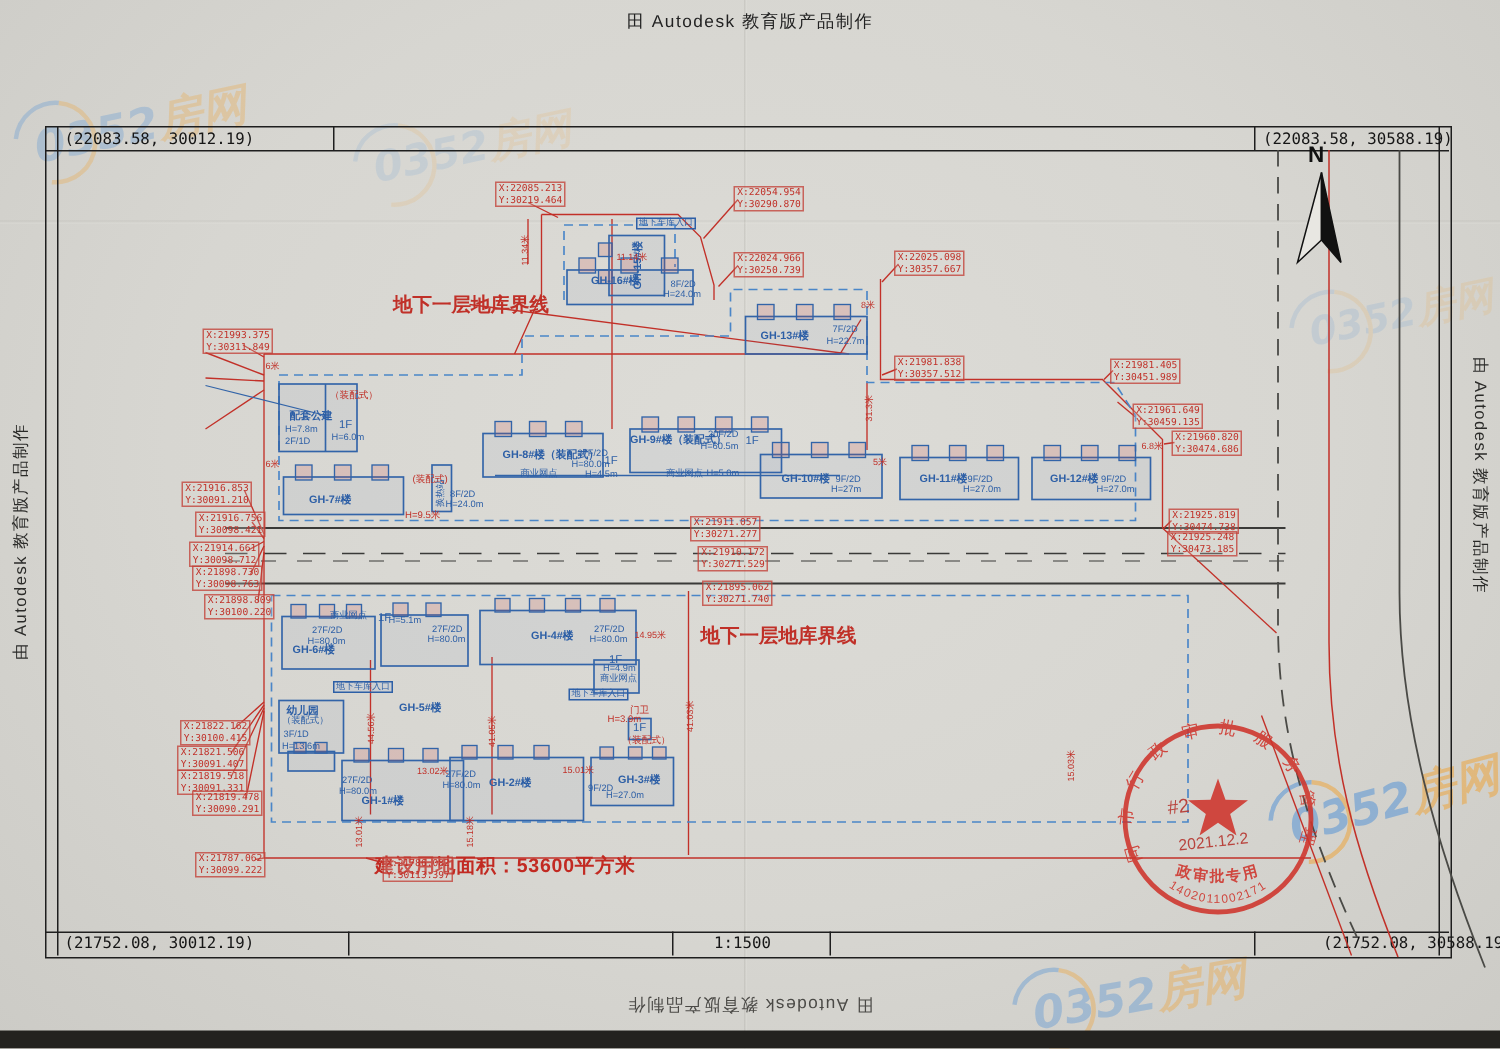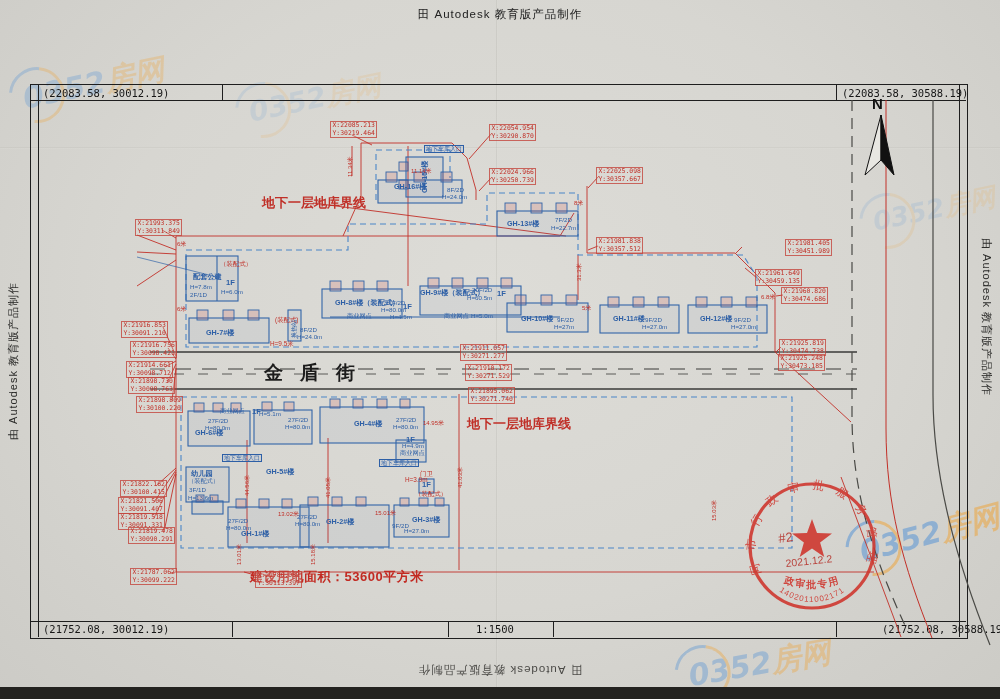--- a/index.html
+++ b/index.html
@@ -41,21 +41,21 @@
   .litem{border:.6px solid rgba(196,50,42,.8);color:#c03028;font-size:7.4px;line-height:1.15;
     padding:0 2px;margin-bottom:1px;width:max-content;background:rgba(220,219,214,.2);white-space:nowrap;}
 
   .anno{position:absolute;inset:0;pointer-events:none;}
   .coord{position:absolute;color:#c03028;font-size:6.4px;line-height:1.2;white-space:nowrap;
     border:.5px solid rgba(192,48,40,.7);padding:0 1.5px;font-family:"DejaVu Sans Mono",monospace;
     background:rgba(219,218,213,.25);}
   .t{position:absolute;white-space:nowrap;line-height:1.05;}
   .bl{color:#2d5fa6;font-size:7.2px;font-weight:bold;}
   .bs{color:#2d5fa6;font-size:6.2px;}
-  .bm{color:#2d5fa6;font-size:7.6px;font-weight:bold;text-align:center;}
+  .bm{color:#2d5fa6;font-size:7.6px;font-weight:normal;text-align:center;}
   .rs{color:#c03028;font-size:6.4px;}
   .rb{color:#c03028;font-size:13px;font-weight:bold;}
   .ge{color:#2d5fa6;font-size:6px;border:.6px solid #2d5fa6;padding:0 1px;
     background:rgba(120,160,210,.12);}
   .dim{position:absolute;color:#c03028;font-size:6px;white-space:nowrap;}
   .v{transform:rotate(-90deg);transform-origin:0 0;}
 
   .wm{position:absolute;font-style:italic;font-weight:bold;white-space:nowrap;
     font-family:"DejaVu Sans",sans-serif;}
   .wm .n{color:#4d8fd6;} .wm .h{color:#f0a232;}
@@ -254,21 +254,20 @@
         <textPath href="#arcM" startOffset="50%" text-anchor="middle">行政审批专用章</textPath>
       </text>
       <text font-size="8" fill="#cf342c" letter-spacing="1">
         <textPath href="#arcB" startOffset="50%" text-anchor="middle">1402011002171</textPath>
       </text>
       <text x="779" y="543" font-size="13" fill="#b5312a" transform="rotate(-8 779 543)">#2</text>
       <text x="786" y="567" font-size="10.5" fill="#b5312a" transform="rotate(-6 786 567)">2021.12.2</text>
     </g>
   </svg>
 
-  <div class="street-name">金盾街</div>
   <div class="area-note">建设用地面积：53600平方米</div>
   <div class="north-label">N</div>
 
 
   <div class="anno" id="anno-layer">
       <div class="coord" style="left: 330px; top: 121px;">
         <div>X:22085.213</div>
         <div>Y:30219.464</div>
       </div>
       <div class="coord" style="left: 489px; top: 124px;">
@@ -280,21 +279,21 @@
         <div>Y:30250.739</div>
       </div>
       <div class="coord" style="left: 596px; top: 167px;">
         <div>X:22025.098</div>
         <div>Y:30357.667</div>
       </div>
       <div class="coord" style="left: 596px; top: 237px;">
         <div>X:21981.838</div>
         <div>Y:30357.512</div>
       </div>
-      <div class="coord" style="left: 740px; top: 239px; margin-left: 45px;">
+      <div class="coord" style="left: 740px; top: 239px;">
         <div>X:21981.405</div>
         <div>Y:30451.989</div>
       </div>
       <div class="coord" style="left: 755px; top: 269px;">
         <div>X:21961.649</div>
         <div>Y:30459.135</div>
       </div>
       <div class="coord" style="left: 781px; top: 287px;">
         <div>X:21960.820</div>
         <div>Y:30474.686</div>

